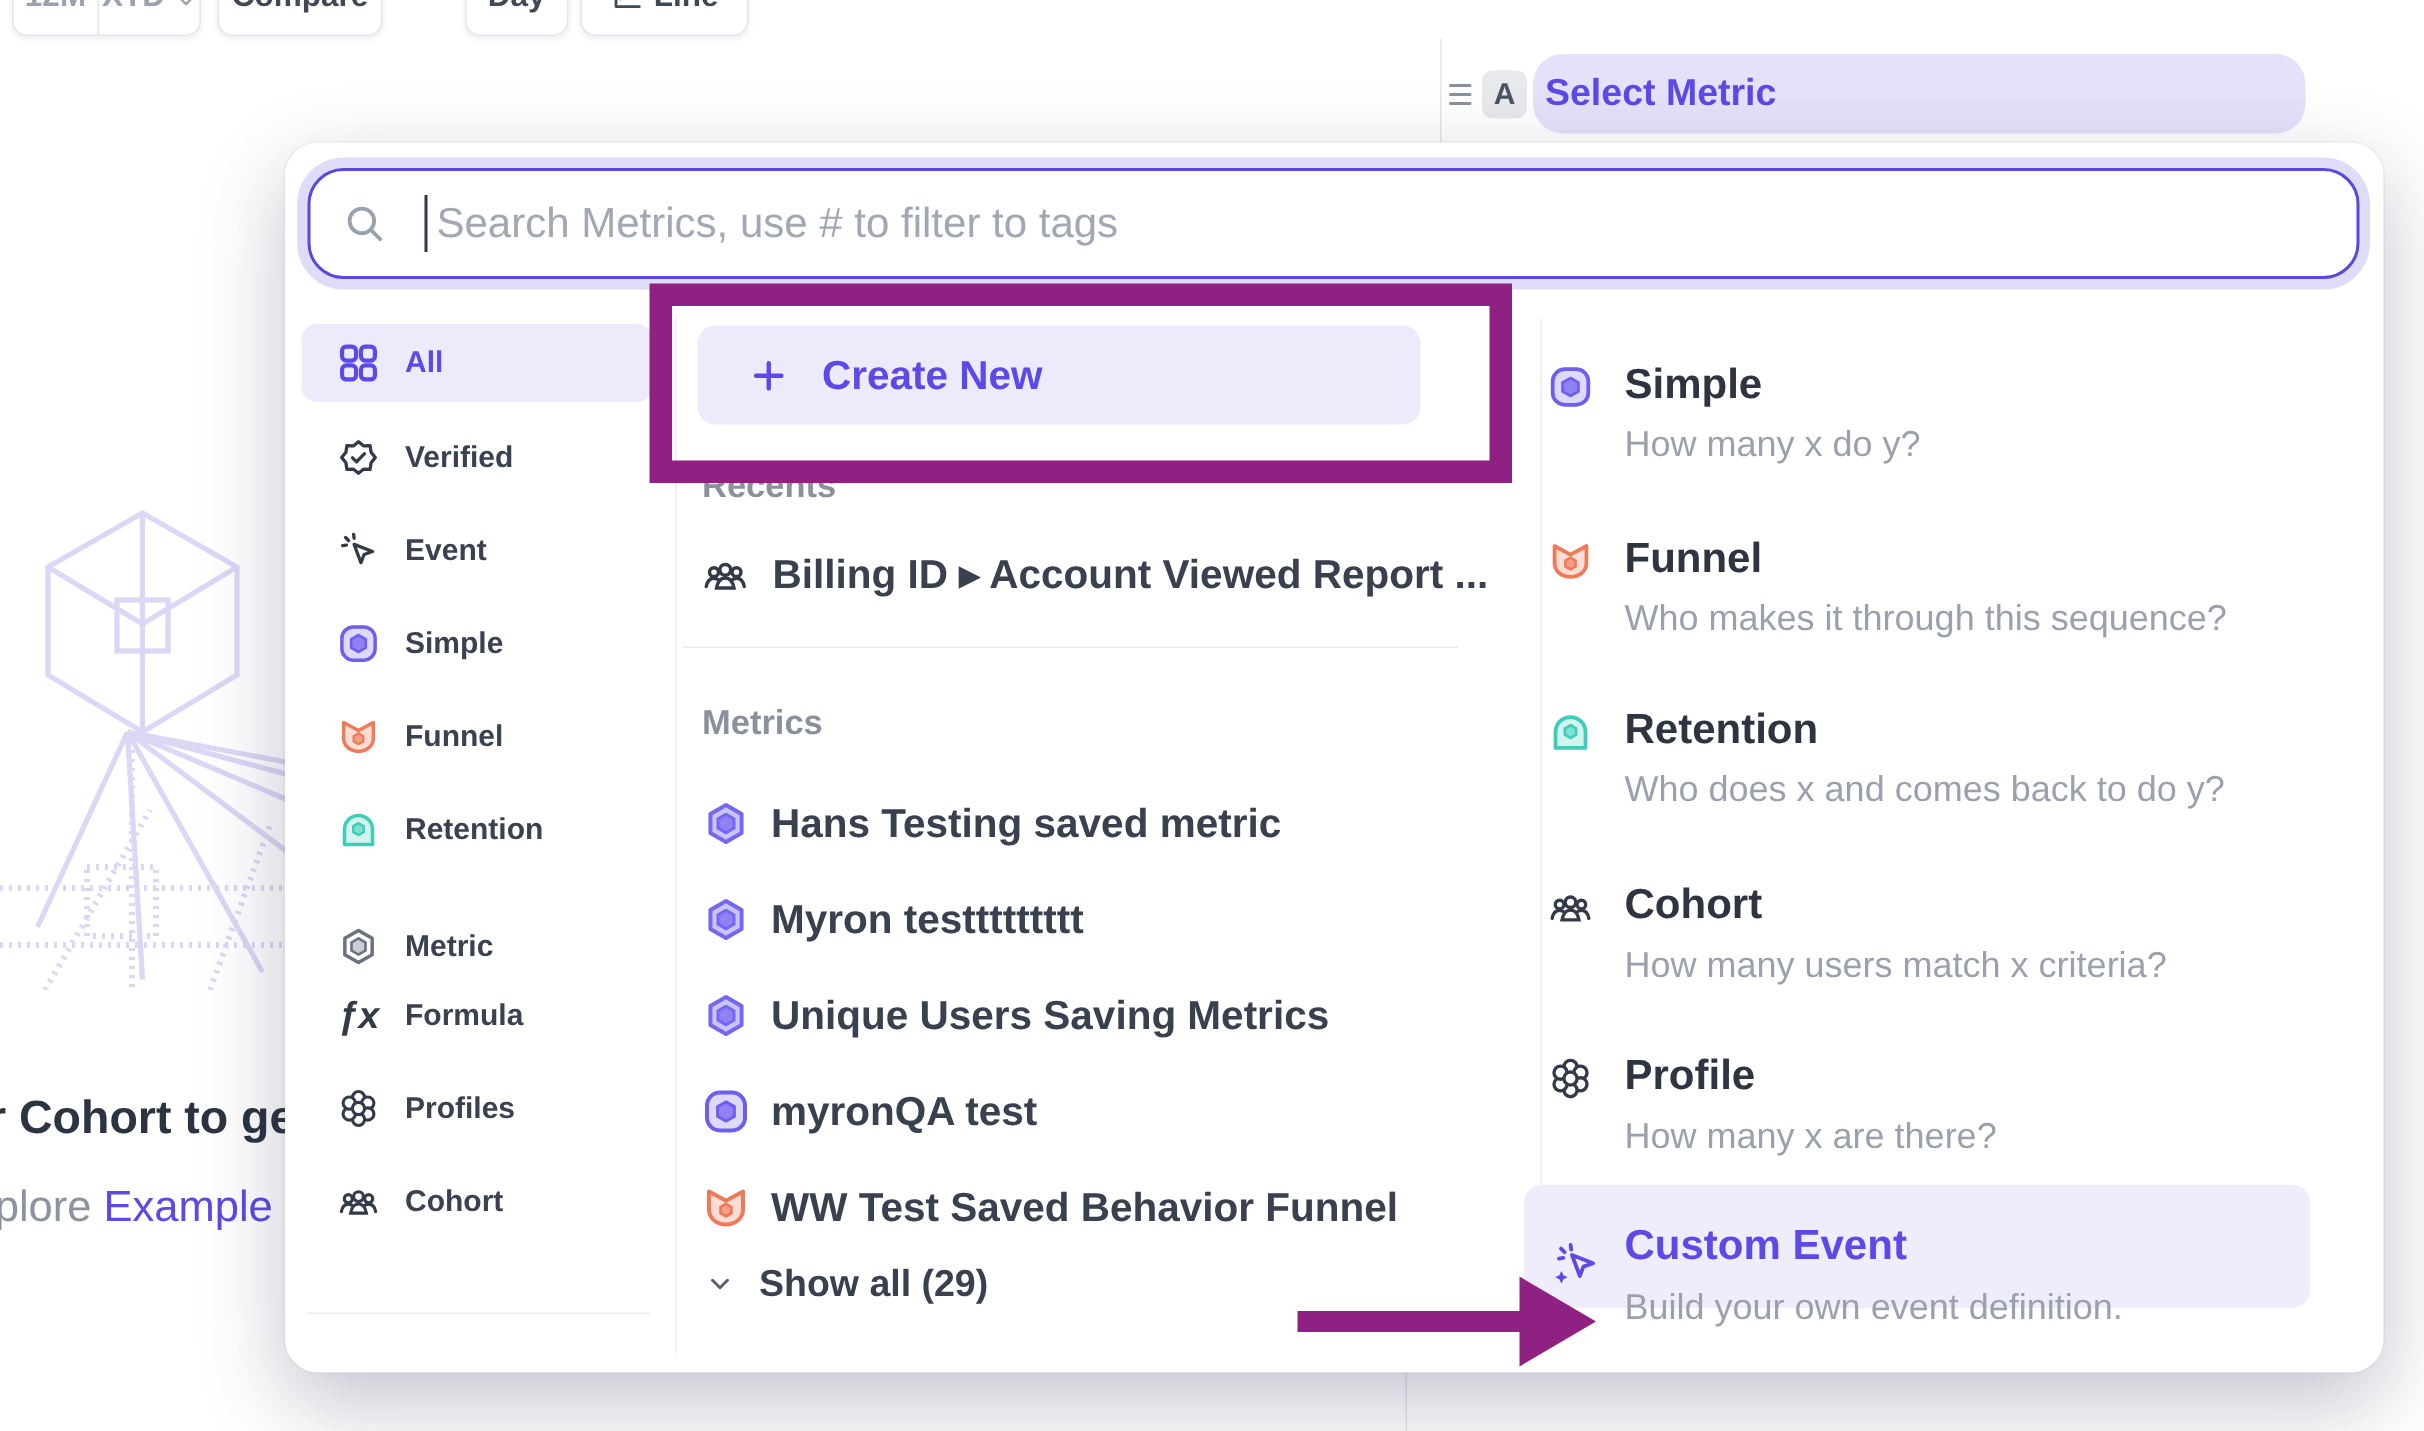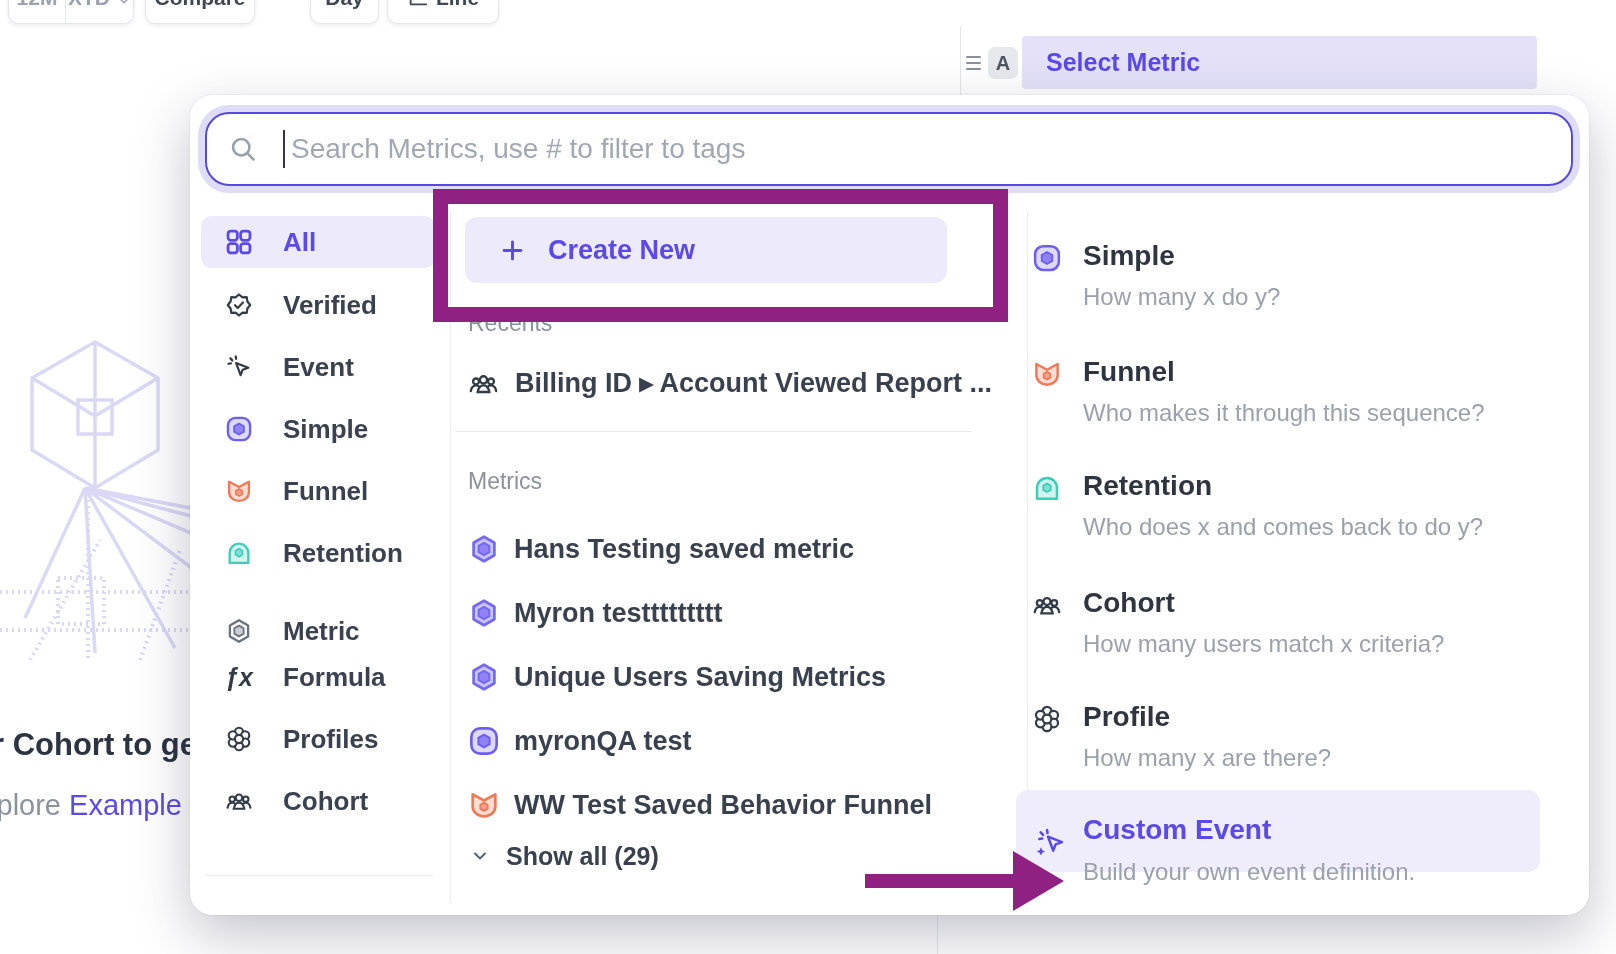--- a/index.html
+++ b/index.html
@@ -16,21 +16,21 @@
 
   
   .vline-top{position:absolute;left:960px;top:26px;width:1px;height:69px;background:#e4e6ea;}
   .vline-bottom{position:absolute;left:937px;top:906px;width:1px;height:48px;background:#e4e6ea;}
   .drag-handle{position:absolute;left:966px;top:56px;width:15px;}
   .drag-handle i{display:block;height:2px;background:#8a919c;margin-bottom:4px;border-radius:1px;}
   .series-badge{position:absolute;left:988px;top:47px;width:30px;height:32px;background:#e7e9ed;
     border-radius:7px;display:flex;align-items:center;justify-content:center;
     font-size:20px;font-weight:700;color:#4d5562;}
   .metric-pill{position:absolute;left:1022px;top:36px;width:515px;height:53px;background:#e4e1f9;
-    border-radius:4px;display:flex;align-items:center;padding-left:24px;box-sizing:border-box;
+    border-radius:20px;display:flex;align-items:center;padding-left:8px;box-sizing:border-box;
     font-size:25px;font-weight:700;color:#5b49e8;}
 
   
   .bg-art{position:absolute;left:0;top:330px;z-index:0;}
   .bg-headline{position:absolute;left:-8px;top:727px;font-size:31px;font-weight:700;color:#2b3440;
     white-space:nowrap;z-index:0;}
   .bg-subline{position:absolute;left:-18px;top:789px;font-size:29px;color:#8b939e;white-space:nowrap;z-index:0;}
   .bg-link{color:#5b49e8;font-weight:500;}
 
   
@@ -43,31 +43,31 @@
     display:flex;align-items:center;box-sizing:border-box;padding-left:22px;}
   .search-ic{width:28px;height:28px;flex:0 0 auto;}
   .caret{width:2px;height:38px;background:#2f3744;margin-left:26px;flex:0 0 auto;}
   .search-input{flex:1;border:none;outline:none;font-family:"Liberation Sans",sans-serif;
     font-size:28px;color:#2b3440;background:transparent;margin-left:4px;}
   .search-input::placeholder{color:#a1a8b3;}
 
   
   .side-row{position:absolute;left:11px;width:234px;height:52px;display:flex;align-items:center;border-radius:10px;}
   .side-row .ic{width:28px;height:28px;margin-left:24px;display:flex;align-items:center;justify-content:center;flex:0 0 auto;}
-  .side-label{margin-left:30px;font-size:26px;font-weight:600;color:#3a4150;white-space:nowrap;}
+  .side-label{margin-left:17px;font-size:20px;font-weight:600;color:#3a4150;white-space:nowrap;}
   .side-row.active{background:#edebfb;}
   .side-row.active .side-label{color:#5b49e8;}
   .side-div{position:absolute;left:15px;top:780px;width:228px;height:1px;background:#e8eaee;}
   .col-div{position:absolute;top:117px;width:1px;height:690px;background:#ecedf0;}
 
   
   .create-btn{position:absolute;left:275px;top:122px;width:482px;height:66px;background:#edebfb;
     border-radius:12px;display:flex;align-items:center;padding-left:34px;box-sizing:border-box;gap:22px;
     font-size:27px;font-weight:600;color:#5b49e8;}
-  .sec-label{position:absolute;font-size:23px;font-weight:400;color:#8a919c;}
+  .sec-label{position:absolute;font-size:23px;font-weight:700;color:#8a919c;}
   .recent-row{position:absolute;left:278px;top:268px;height:40px;display:flex;align-items:center;gap:16px;
     font-size:27px;font-weight:600;color:#39414f;white-space:nowrap;}
   .mid-hr{position:absolute;left:265px;top:336px;width:517px;height:1px;background:#e8eaee;}
   .metric-row{position:absolute;left:278px;height:48px;display:flex;align-items:center;gap:14px;
     font-size:27px;font-weight:600;color:#39414f;white-space:nowrap;}
   .metric-row .ic{width:32px;height:32px;display:flex;align-items:center;justify-content:center;flex:0 0 auto;}
   .show-all{position:absolute;left:280px;top:743px;height:36px;display:flex;align-items:center;gap:16px;
     font-size:25px;font-weight:600;color:#39414f;}
 
   

